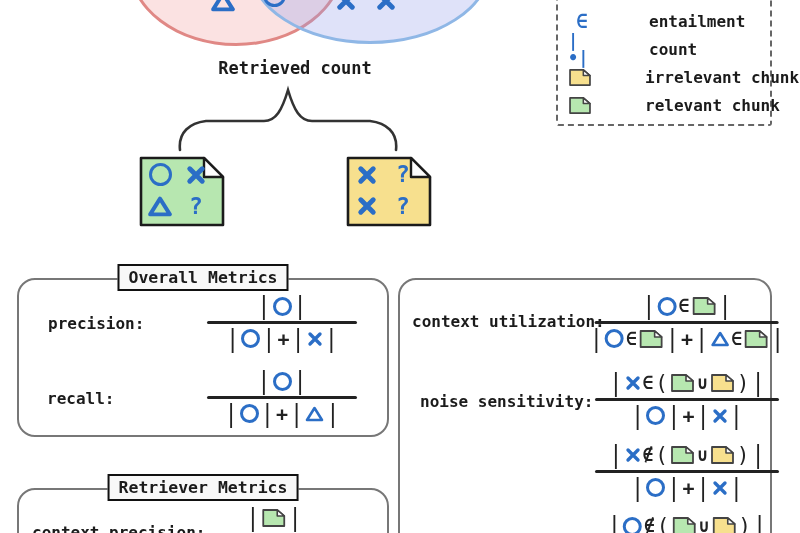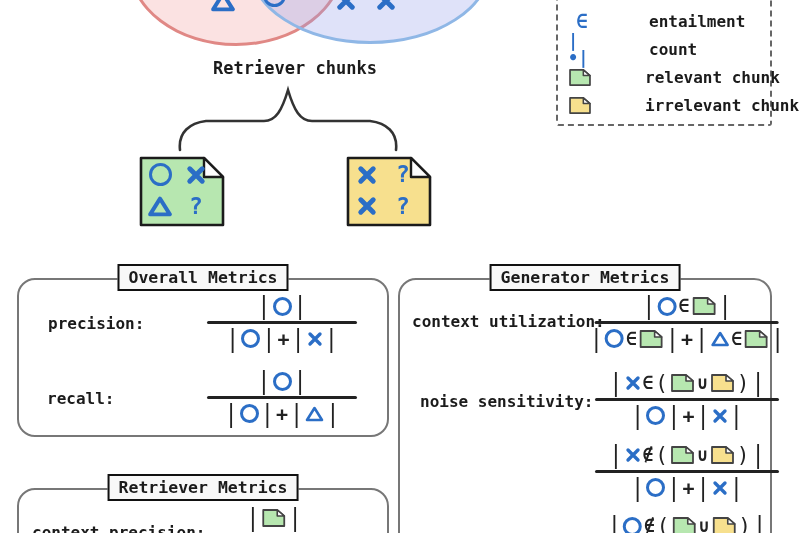--- a/index.html
+++ b/index.html
@@ -115,38 +115,38 @@
       </div>
       <div class="lrow">
         <span class="licon">
           <span class="sym-text" style="color: rgb(43, 110, 198); font-size: 17px;">|•|</span>
         </span>
         <span class="llabel">count</span>
       </div>
       <div class="lrow">
         <span class="licon">
           <svg width="24" height="19" viewBox="0 0 25 20">
+            <path d="M2 2 H16 L23 8 V18 H2 Z" fill="#f7e08e" stroke="#444" stroke-width="1.8" stroke-linejoin="round"></path>
+            <path d="M16 2 V8 H23 Z" fill="#fdfdfd" stroke="#444" stroke-width="1.6" stroke-linejoin="round"></path>
+          </svg>
+        </span>
+        <span class="llabel">irrelevant chunk</span>
+      </div>
+      <div class="lrow">
+        <span class="licon">
+          <svg width="24" height="19" viewBox="0 0 25 20">
             <path d="M2 2 H16 L23 8 V18 H2 Z" fill="#b7e7b0" stroke="#444" stroke-width="1.8" stroke-linejoin="round"></path>
             <path d="M16 2 V8 H23 Z" fill="#fdfdfd" stroke="#444" stroke-width="1.6" stroke-linejoin="round"></path>
           </svg>
         </span>
         <span class="llabel">relevant chunk</span>
       </div>
-      <div class="lrow">
-        <span class="licon">
-          <svg width="24" height="19" viewBox="0 0 25 20">
-            <path d="M2 2 H16 L23 8 V18 H2 Z" fill="#f7e08e" stroke="#444" stroke-width="1.8" stroke-linejoin="round"></path>
-            <path d="M16 2 V8 H23 Z" fill="#fdfdfd" stroke="#444" stroke-width="1.6" stroke-linejoin="round"></path>
-          </svg>
-        </span>
-        <span class="llabel">irrelevant chunk</span>
-      </div>
     </div>
 
-  <div class="retrieved-label">Retriever chunks</div>
+  <div class="retrieved-label">Retrieved count</div>
   <svg class="brace" width="224" height="68" viewBox="0 0 224 68">
     <path d="M4 66 C2 48 14 39 30 37 L88 37 C100 37 106 26 112 6 C118 26 124 37 136 37 L194 37 C210 39 222 48 220 66" fill="none" stroke="#333" stroke-width="2.6" stroke-linecap="round"></path>
   </svg>
 
   <div class="doc doc-green">
     <svg class="bg" width="88" height="73" viewBox="0 0 88 73">
       <path d="M3 3 H66 L85 22 V70 H3 Z" fill="#b7e7b0" stroke="#1b1b1b" stroke-width="2.6" stroke-linejoin="round"></path>
       <path d="M66 3 V22 H85 Z" fill="#fdfdfd" stroke="#1b1b1b" stroke-width="2.4" stroke-linejoin="round"></path>
     </svg>
     <div class="doc-grid" id="green-grid">
@@ -214,21 +214,20 @@
           <span class="tok-op">+</span>
           <span class="tok-bar">|</span>
           <svg width="19" height="16" viewBox="0 0 19 16">
             <path d="M9.5 2 L17 14 L2 14 Z" fill="none" stroke="#2b6ec6" stroke-width="2.6" stroke-linejoin="round"></path>
           </svg>
           <span class="tok-bar">|</span>
         </div>
       </div>
     </div>
   <div class="mbox sec-generator" id="box-generator">
-    <div class="mtitle">Generator Metrics</div>
   <div class="mlabel" id="lab-context_utilization">context utilization:</div>
       <div class="frac" id="fr-context_utilization">
         <div class="fnum">
           <span class="tok-bar">|</span>
           <span class="tok-circle" style="width: 13px; height: 13px; border-width: 3px; border-color: rgb(43, 110, 198);"></span>
           <span class="tok-set">∈</span>
           <svg width="25" height="20" viewBox="0 0 25 20">
             <path d="M2 2 H16 L23 8 V18 H2 Z" fill="#b7e7b0" stroke="#444" stroke-width="1.8" stroke-linejoin="round"></path>
             <path d="M16 2 V8 H23 Z" fill="#fdfdfd" stroke="#444" stroke-width="1.6" stroke-linejoin="round"></path>
           </svg>

